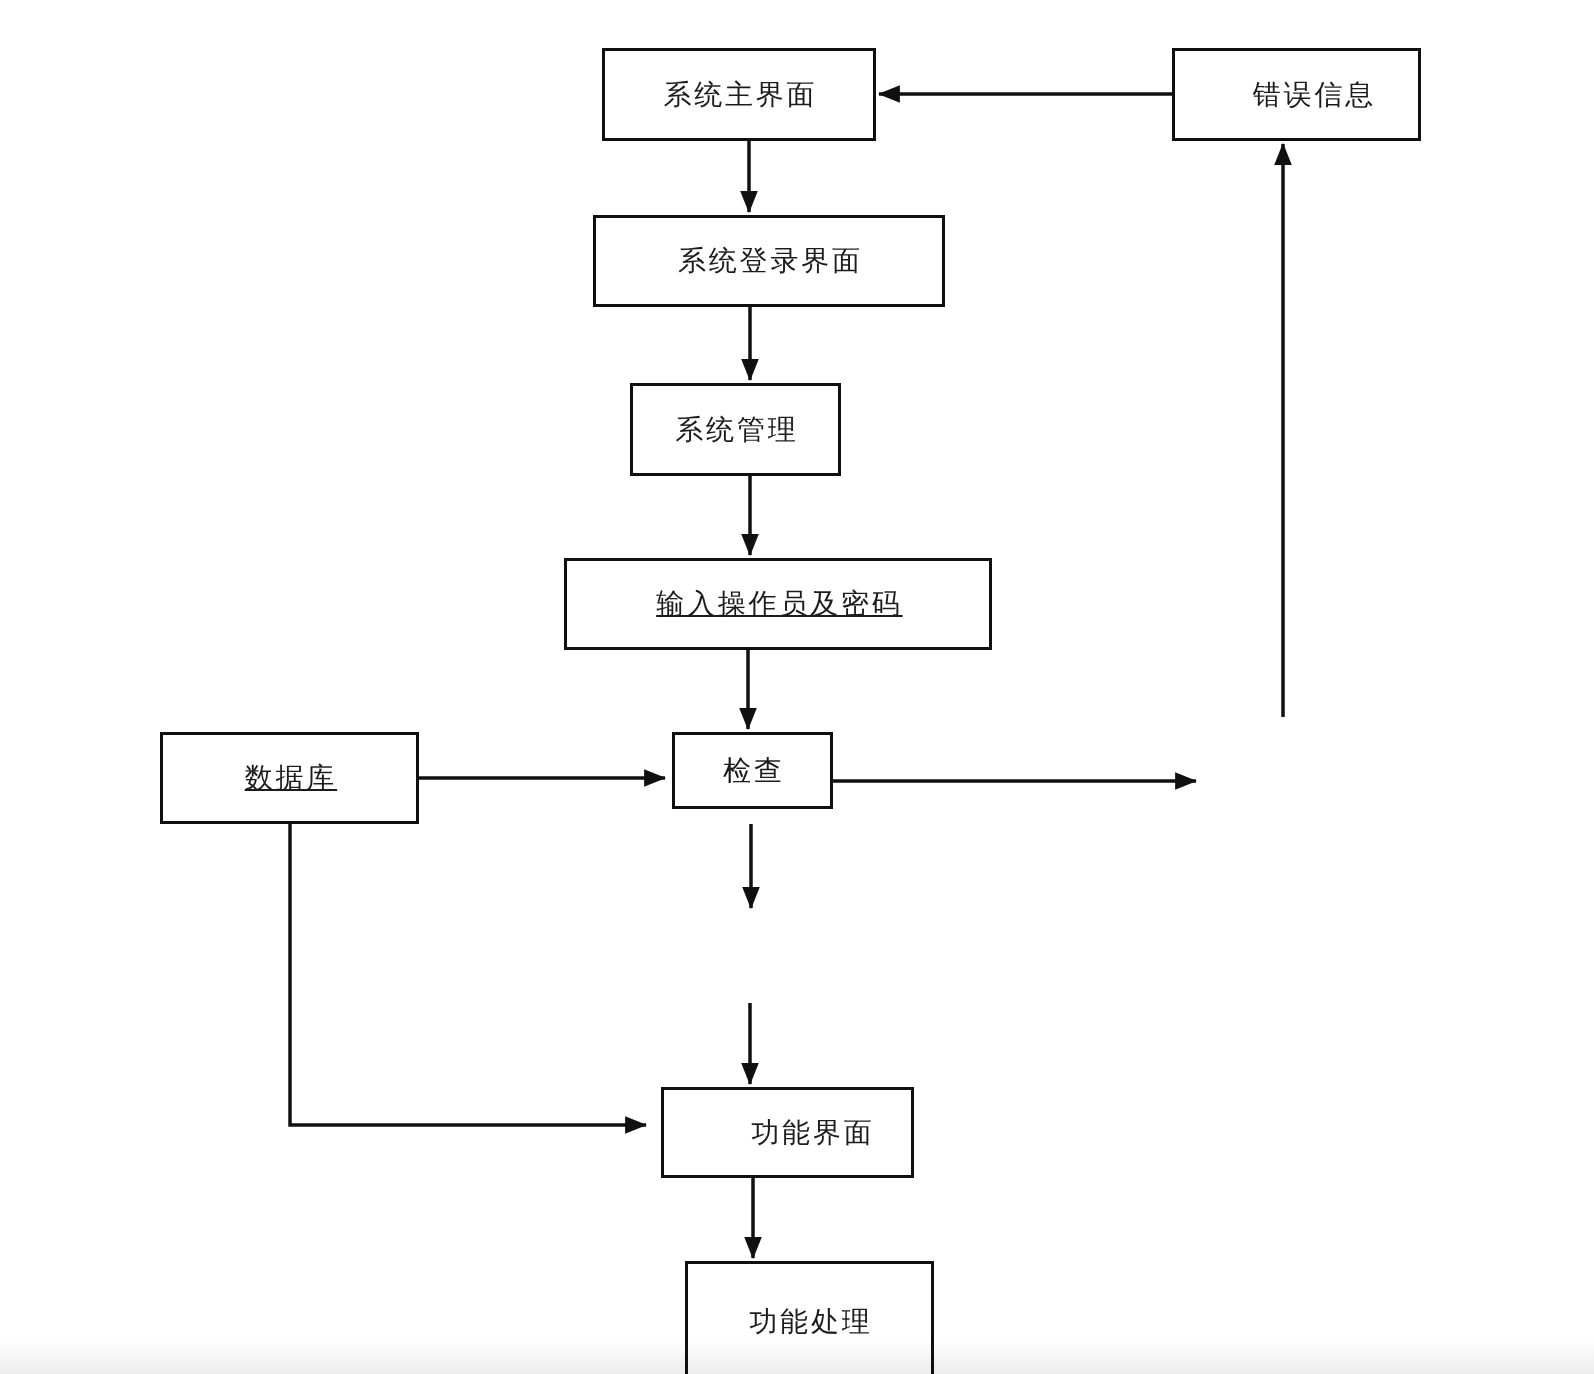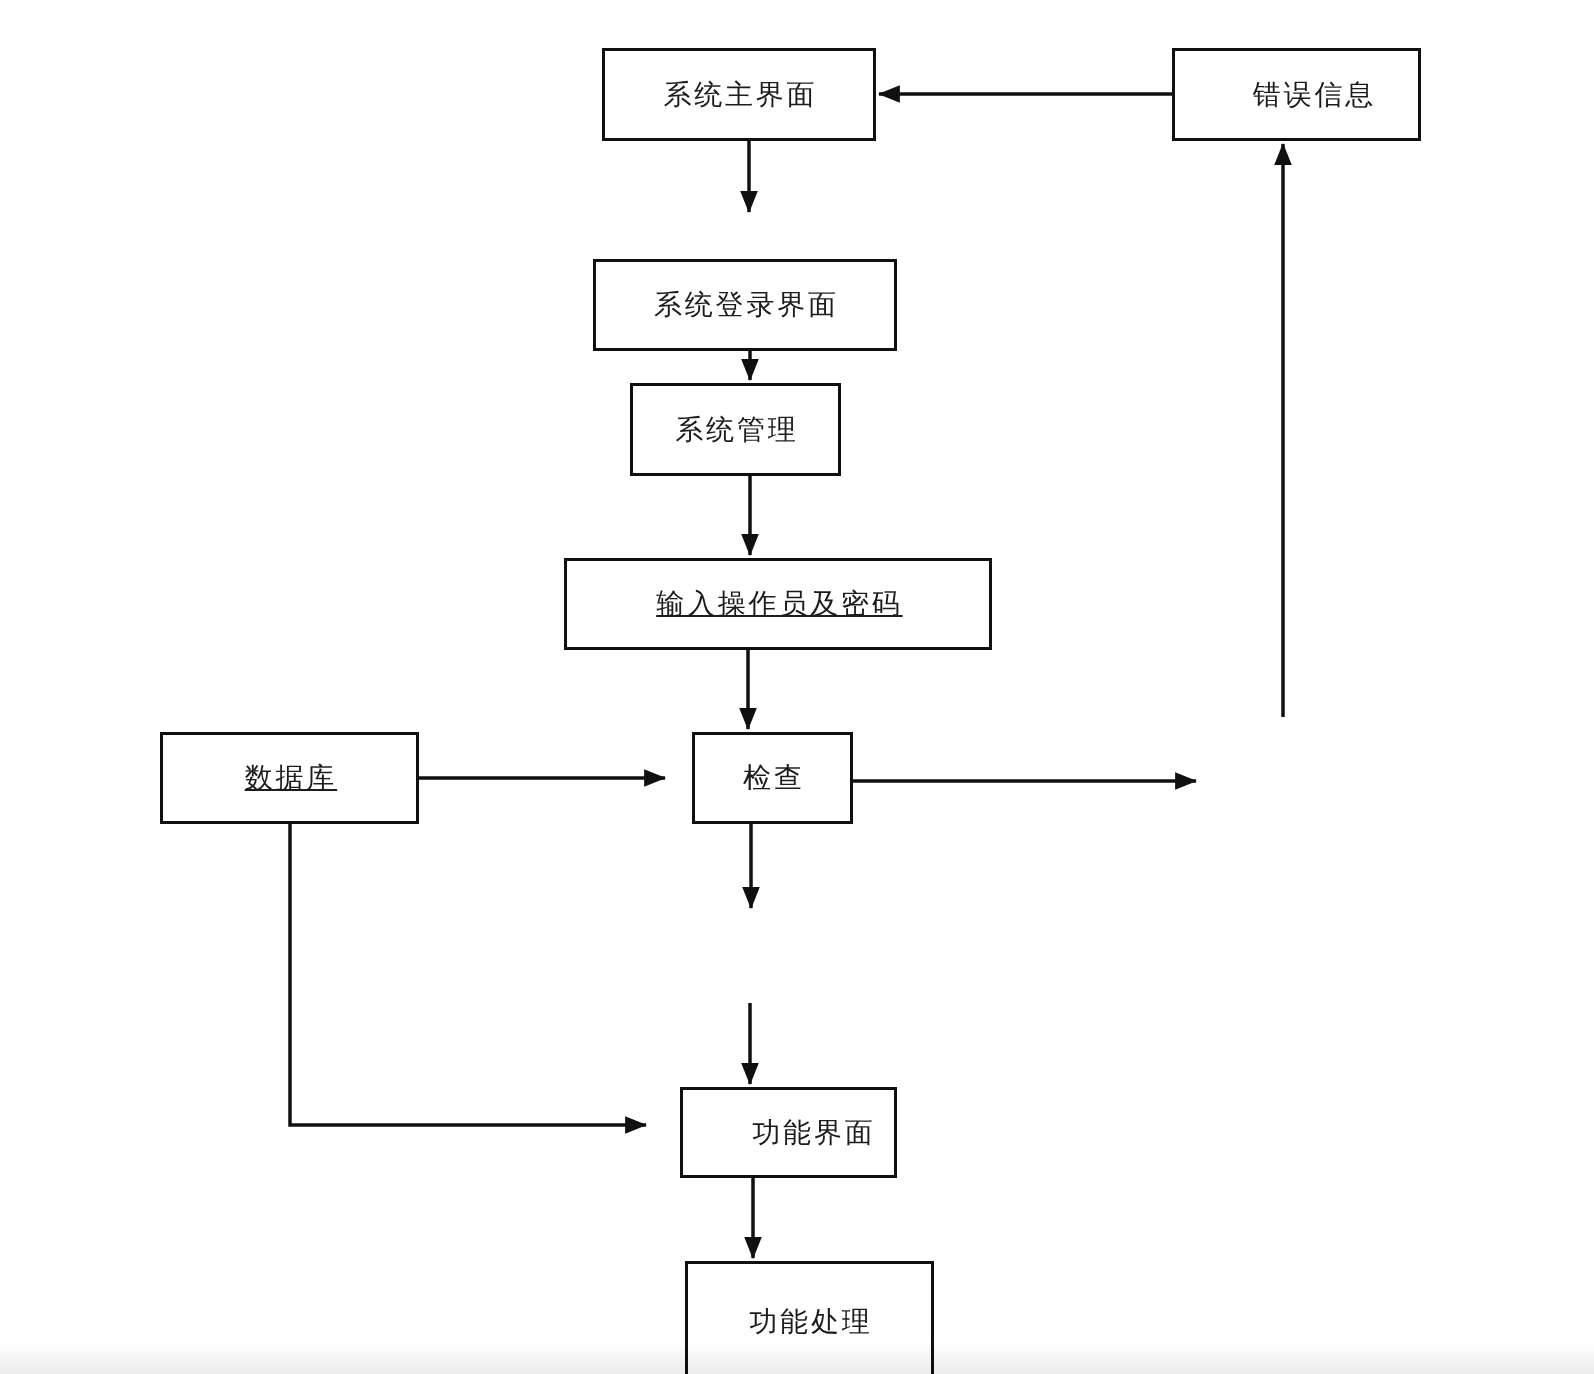--- a/index.html
+++ b/index.html
@@ -45,28 +45,28 @@
     width: 100%;
     height: 34px;
     background: linear-gradient(to bottom, rgba(0,0,0,0) 0%, rgba(0,0,0,0.075) 100%);
     z-index: 3;
     pointer-events: none;
   }
 
   
   #node-system-main      { left: 602px;  top: 48px;   width: 274px; height: 93px; }
   #node-error-info       { left: 1172px; top: 48px;   width: 249px; height: 93px; padding-left: 33px; }
-  #node-login            { left: 593px;  top: 215px;  width: 304px; height: 92px; margin-top: 44px; }
+  #node-login            { left: 593px;  top: 215px;  width: 352px; height: 92px; }
   #node-system-mgmt      { left: 630px;  top: 383px;  width: 211px; height: 93px; }
   #node-input-credentials{ left: 564px;  top: 558px;  width: 428px; height: 92px; text-decoration: underline; }
   #node-database         { left: 160px;  top: 732px;  width: 259px; height: 92px; text-decoration: underline; }
-  #node-check            { left: 692px;  top: 732px;  width: 161px; height: 92px; }
+  #node-check            { left: 672px;  top: 732px;  width: 161px; height: 77px; }
   #node-password-error   { left: 1199px; top: 717px;  width: 248px; height: 91px; }
   #node-password-correct { left: 649px;  top: 911px;  width: 230px; height: 92px; }
-  #node-function-ui      { left: 680px;  top: 1087px; width: 217px; height: 91px; padding-left: 48px; }
+  #node-function-ui      { left: 661px;  top: 1087px; width: 253px; height: 91px; padding-left: 48px; }
   #node-function-process { left: 637px;  top: 1261px; width: 249px; height: 121px; margin-left: 48px; }
 
   .edge {
     stroke: #101010;
     stroke-width: 3.5;
     fill: none;
   }
 </style>
 </head>
 <body>

